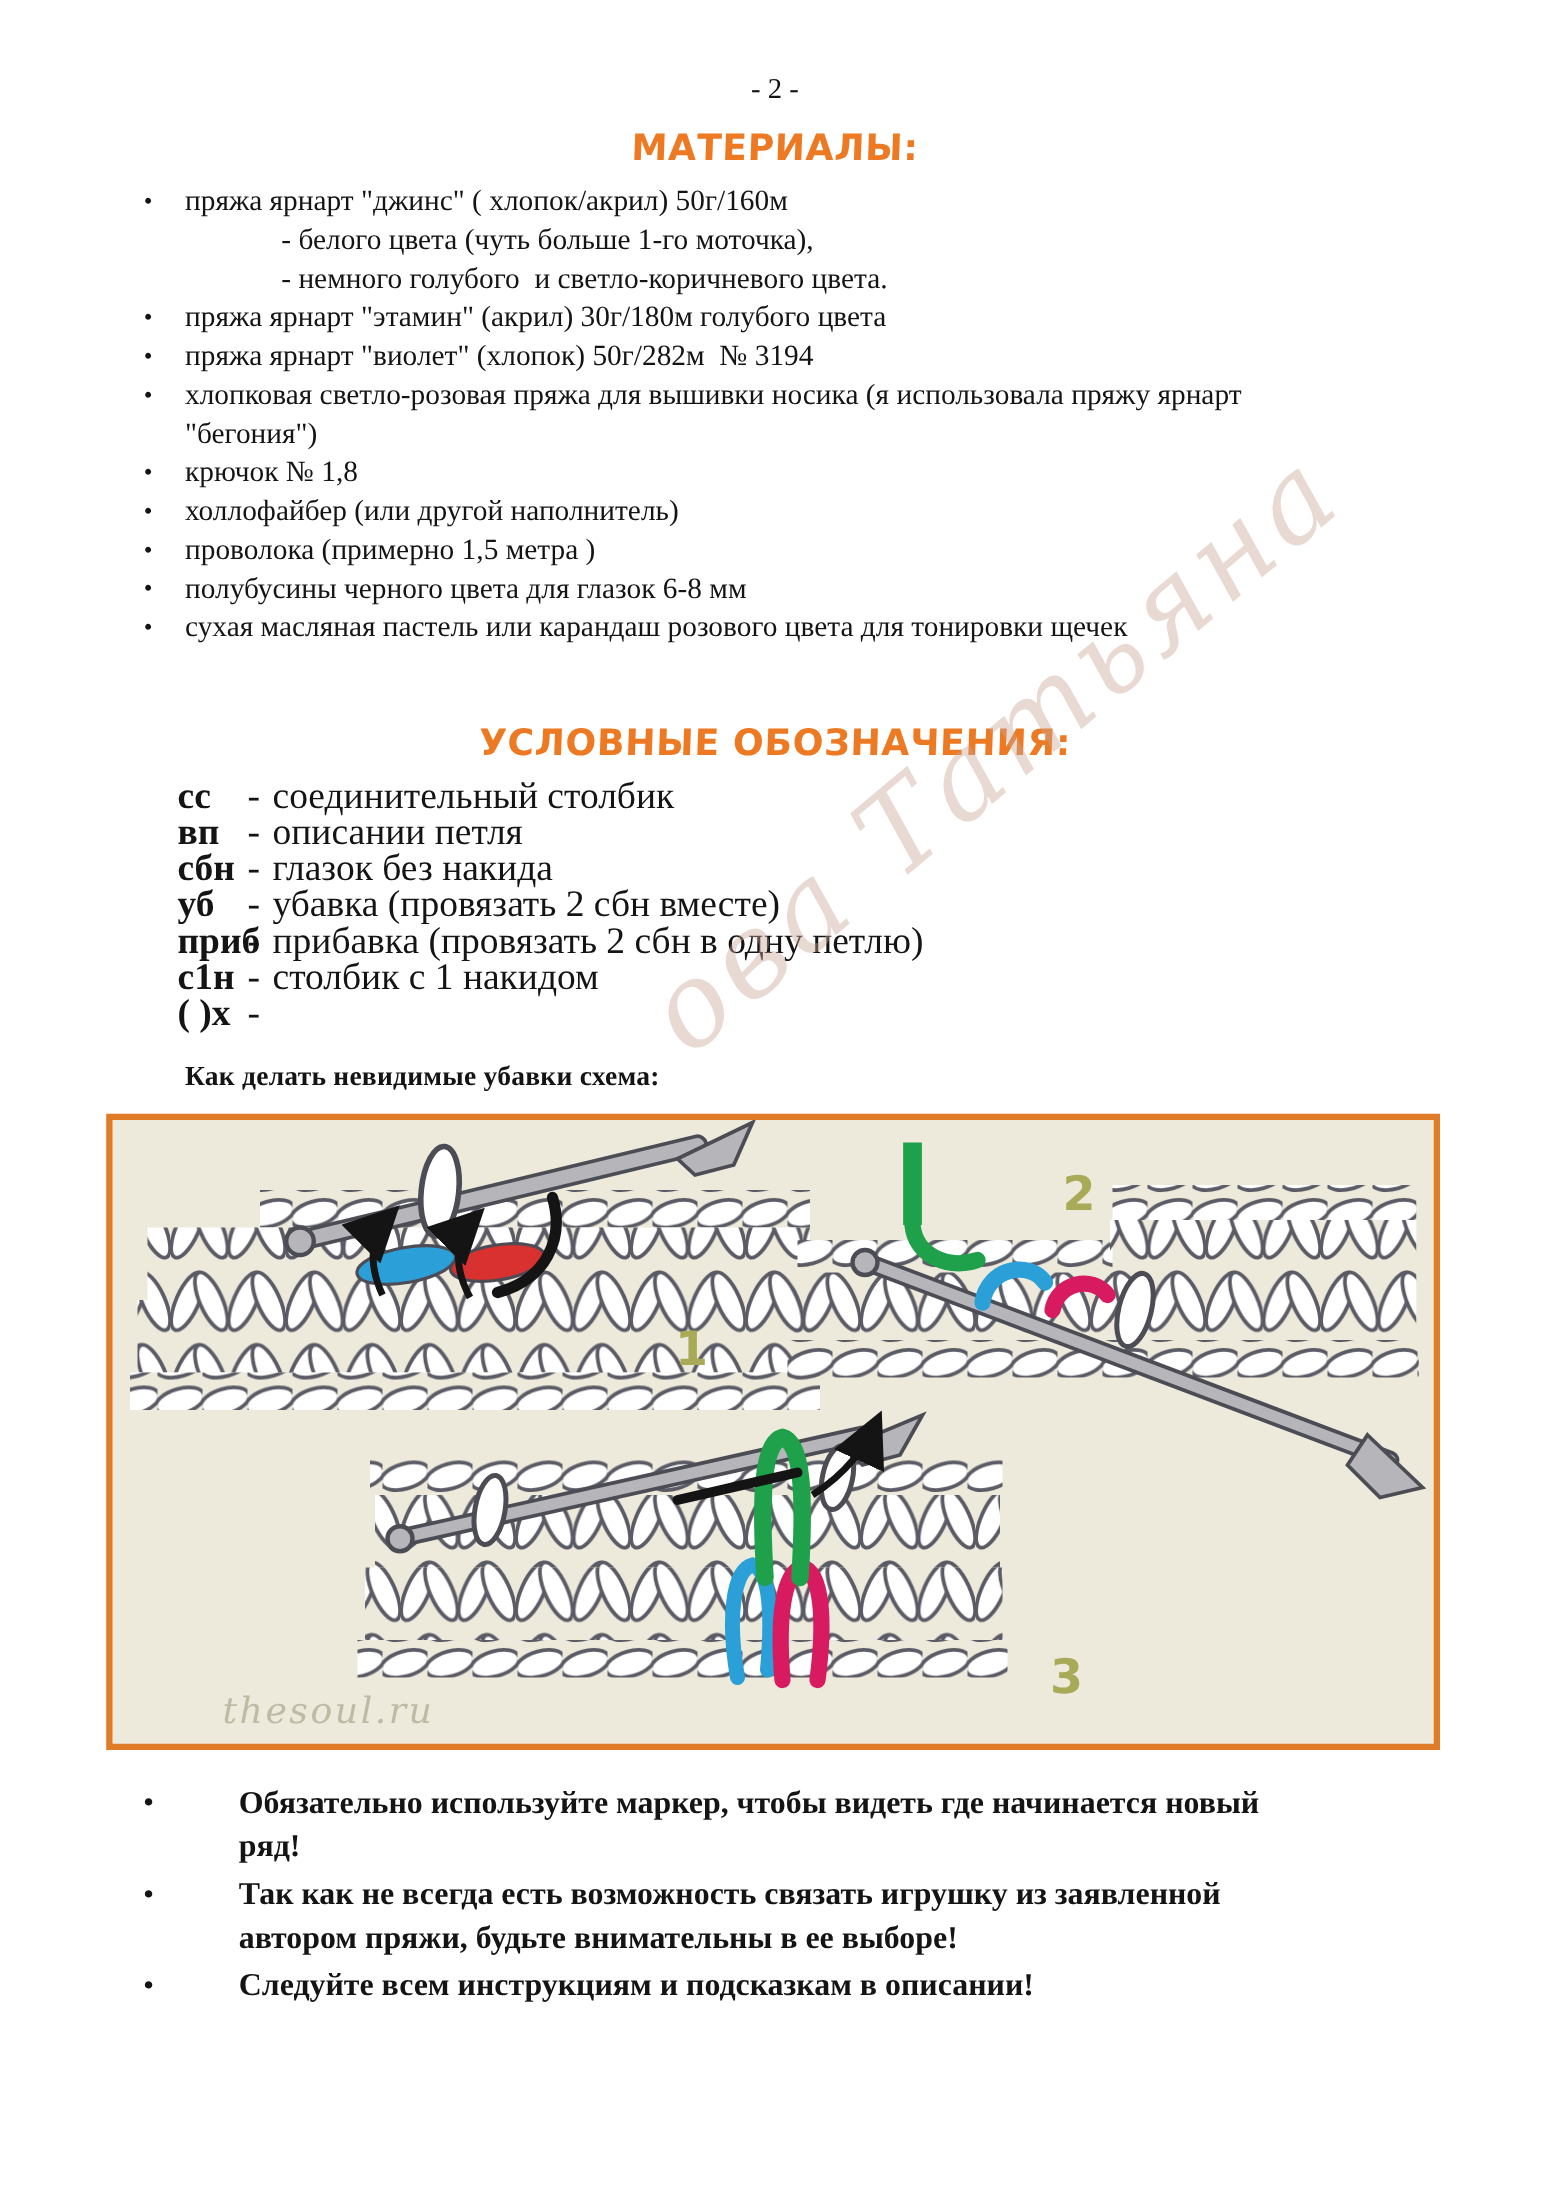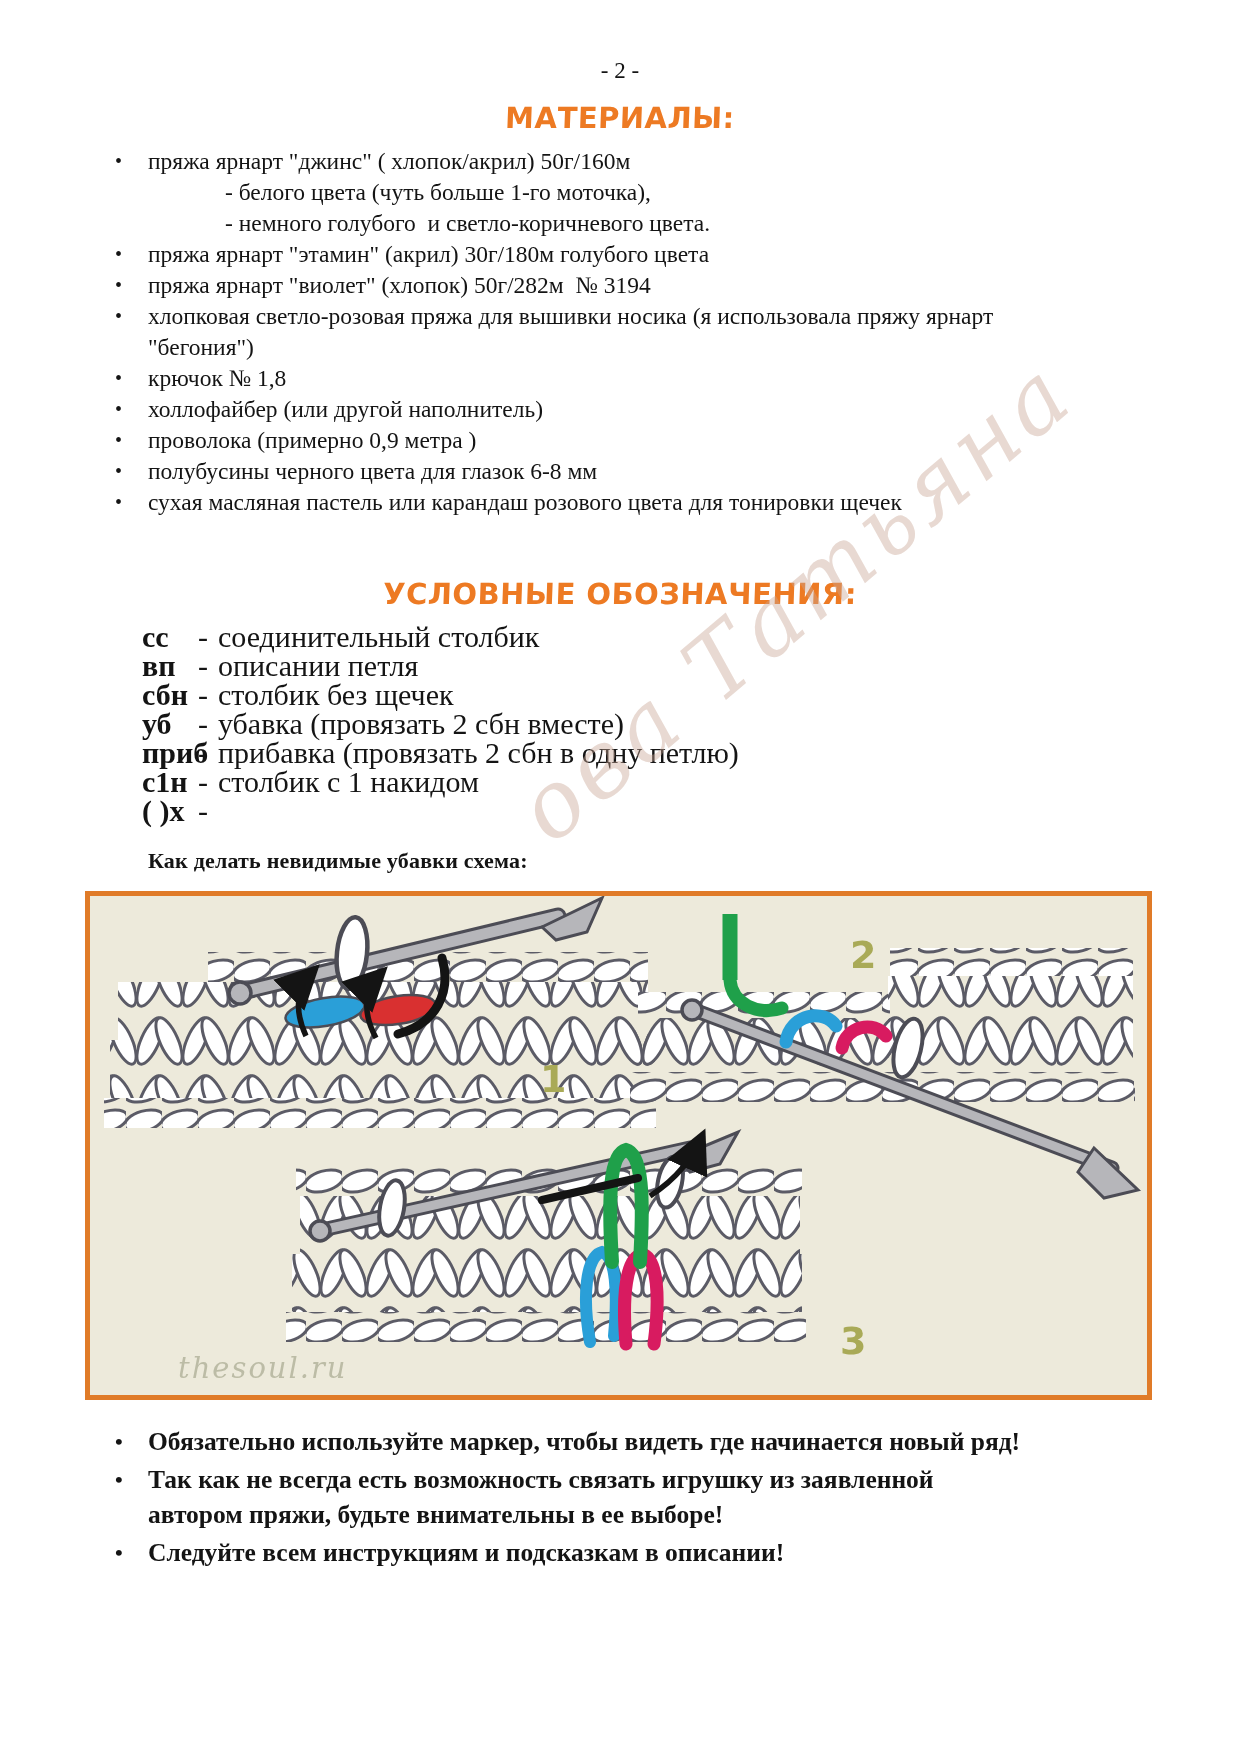--- a/index.html
+++ b/index.html
@@ -36,21 +36,21 @@
   .diagram-box svg{display:block;width:1057px;height:499px;}
   .plabel{
     font-family:"DejaVu Sans",sans-serif;font-weight:700;font-size:38px;fill:#a9aa57;
   }
   .wm-soul{
     font-family:"DejaVu Serif",serif;font-style:italic;font-size:29px;fill:#bcbca6;letter-spacing:2px;
   }
   .notes{position:absolute;top:1424px;left:115px;width:930px;font-size:25.5px;font-weight:700;line-height:35px;}
   .note{display:flex;margin-bottom:3px;}
   .note .dot{width:33px;flex:0 0 33px;font-size:22px;}
-  .note .ntext{max-width:880px;}
+  .note .ntext{max-width:880px;margin-left:43px;}
   .signature{
     position:absolute;left:455px;top:560px;width:650px;text-align:center;
     font-family:"DejaVu Serif",serif;font-style:italic;
     font-size:92px;color:#c9a695;opacity:.42;letter-spacing:6px;
     transform:rotate(-40deg);transform-origin:center;
     pointer-events:none;z-index:5;white-space:nowrap;
   }
 </style>
 </head>
 <body>
@@ -83,21 +83,21 @@
     <div class="mi">
       <span class="dot">•</span>
       <span class="mtext">крючок № 1,8</span>
     </div>
     <div class="mi">
       <span class="dot">•</span>
       <span class="mtext">холлофайбер (или другой наполнитель)</span>
     </div>
     <div class="mi">
       <span class="dot">•</span>
-      <span class="mtext">проволока (примерно 0,9 метра )</span>
+      <span class="mtext">проволока (примерно 1,5 метра )</span>
     </div>
     <div class="mi">
       <span class="dot">•</span>
       <span class="mtext">полубусины черного цвета для глазок 6-8 мм</span>
     </div>
     <div class="mi">
       <span class="dot">•</span>
       <span class="mtext">сухая масляная пастель или карандаш розового цвета для тонировки щечек</span>
     </div>
   </div>
@@ -111,21 +111,21 @@
       <span class="ldef">соединительный столбик</span>
     </div>
     <div class="lrow">
       <span class="lterm">вп</span>
       <span class="lsep">-</span>
       <span class="ldef">описании петля</span>
     </div>
     <div class="lrow">
       <span class="lterm">сбн</span>
       <span class="lsep">-</span>
-      <span class="ldef">столбик без щечек</span>
+      <span class="ldef">глазок без накида</span>
     </div>
     <div class="lrow">
       <span class="lterm">уб</span>
       <span class="lsep">-</span>
       <span class="ldef">убавка (провязать 2 сбн вместе)</span>
     </div>
     <div class="lrow">
       <span class="lterm">приб</span>
       <span class="lsep">-</span>
       <span class="ldef">прибавка (провязать 2 сбн в одну петлю)</span>

